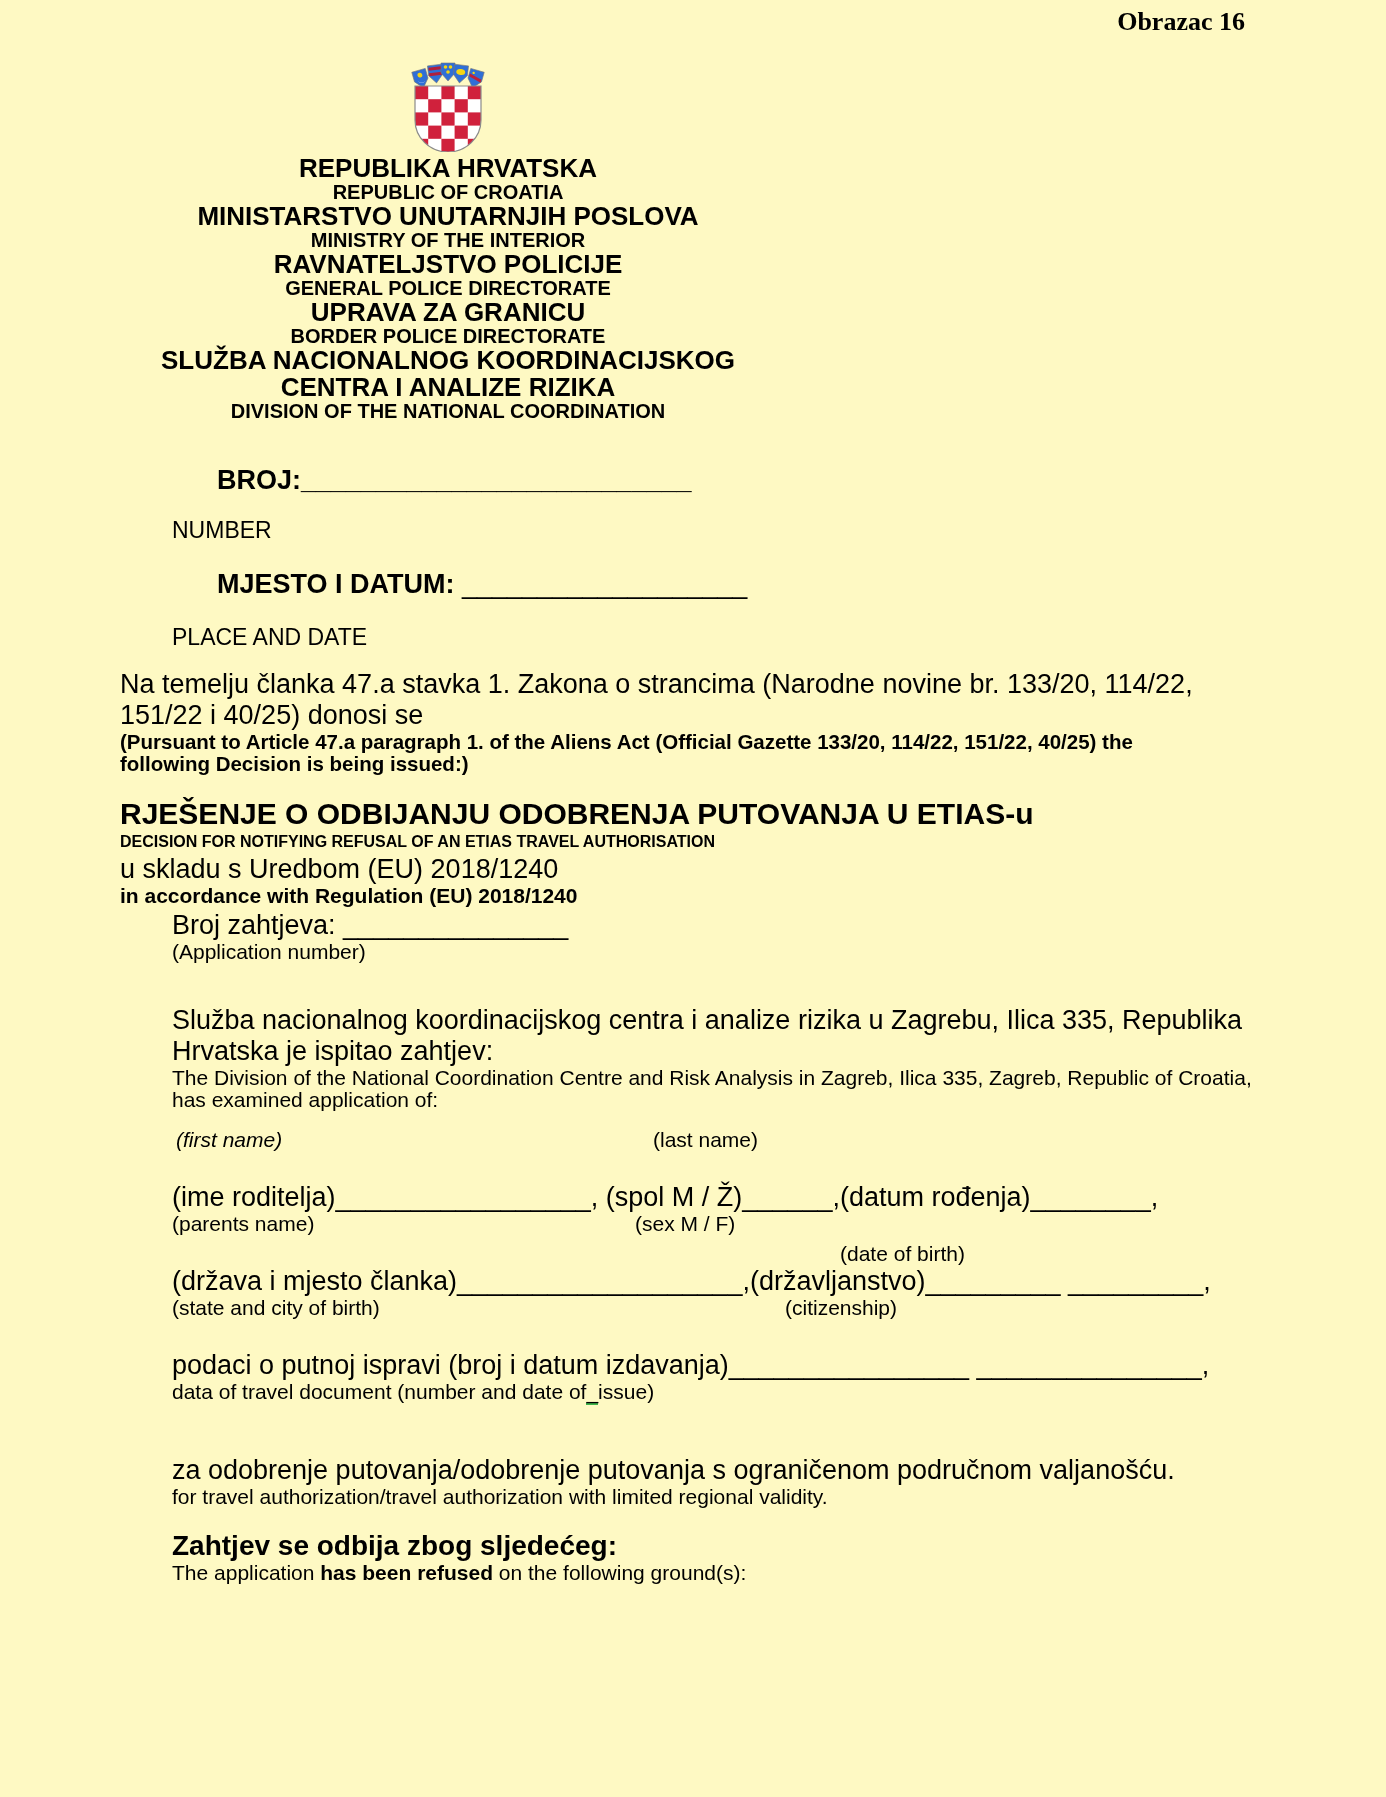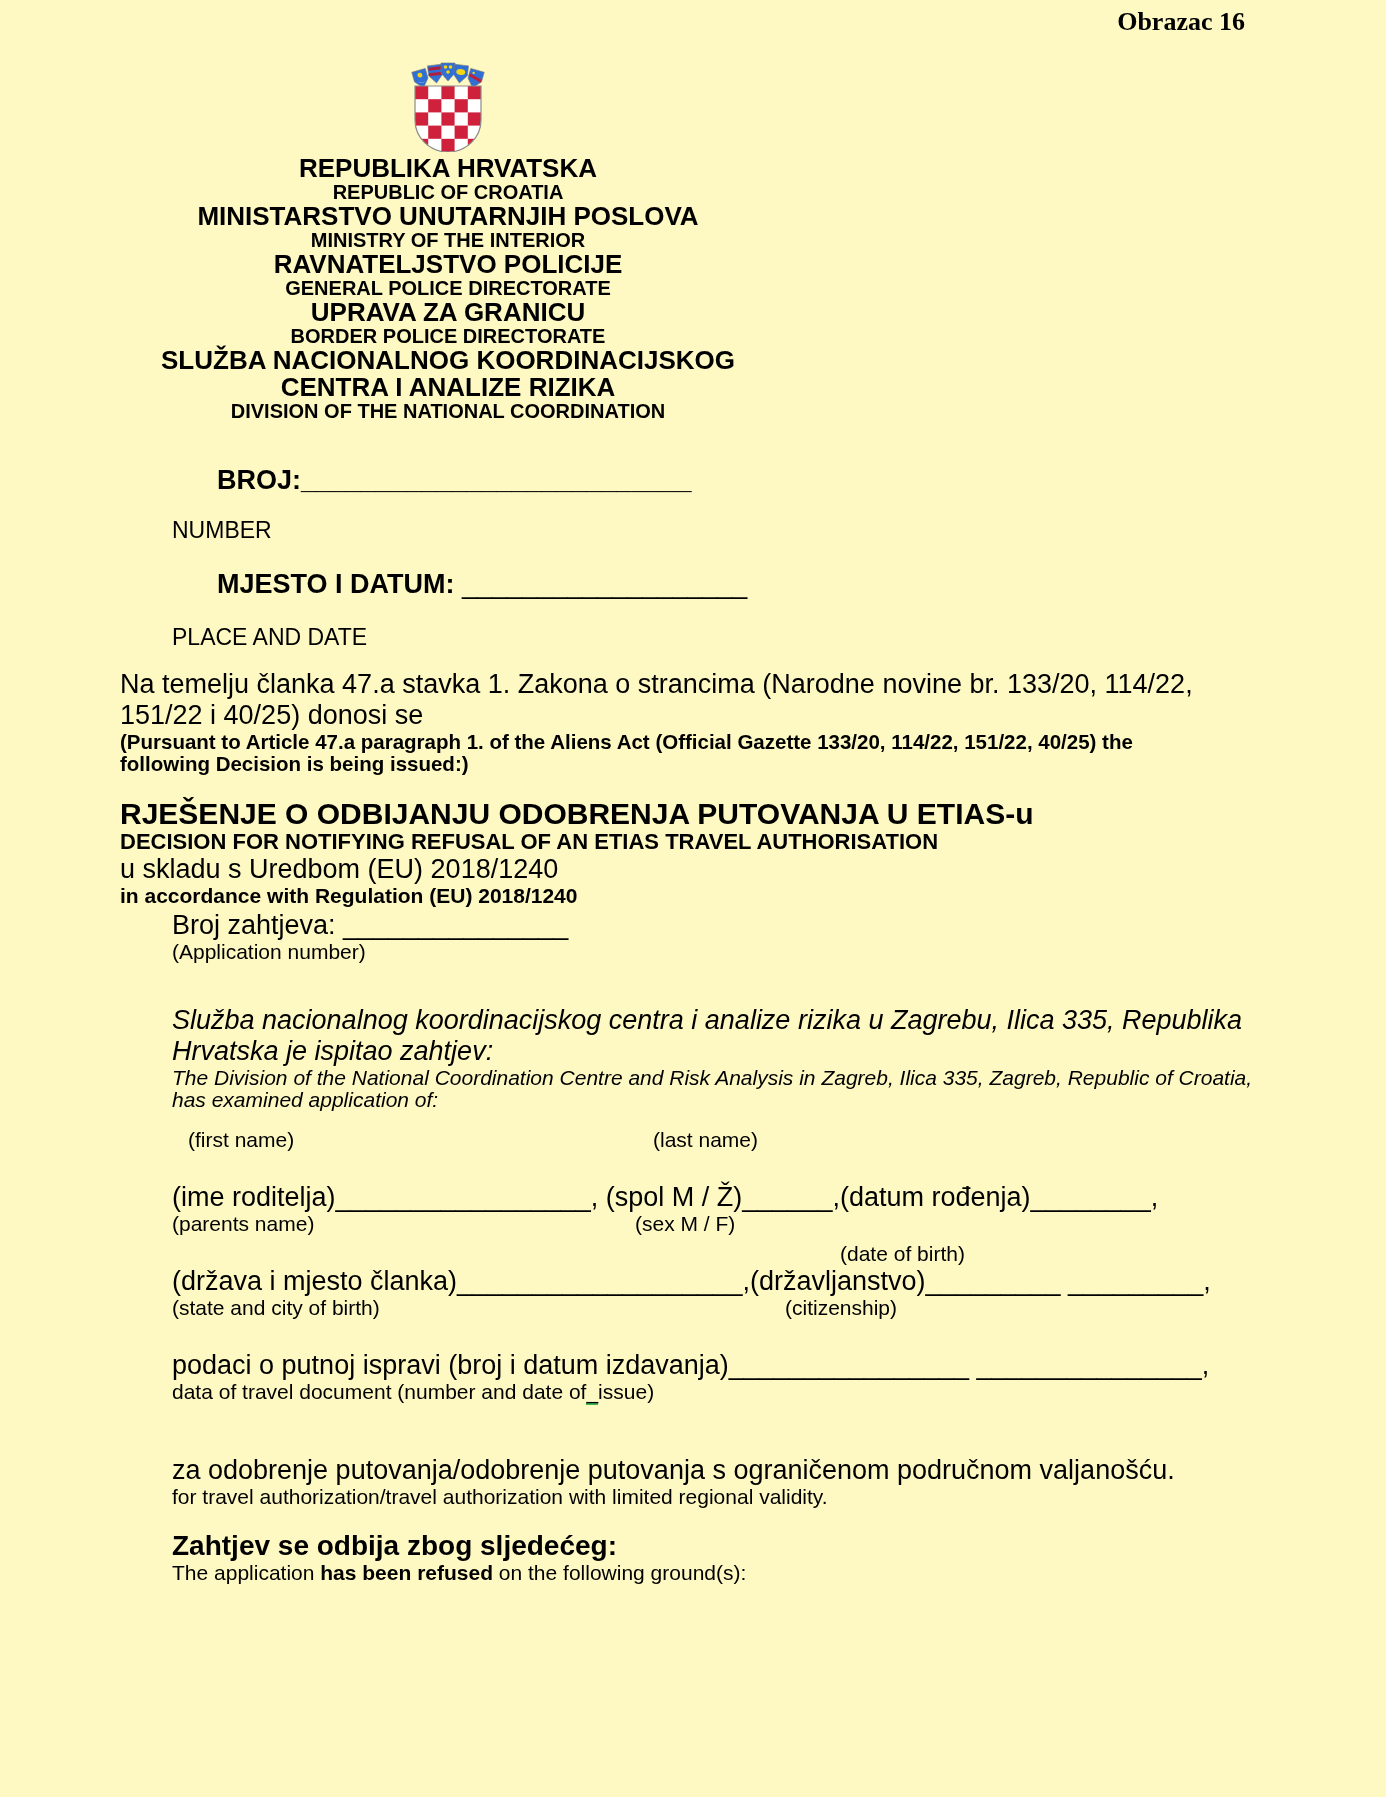--- a/index.html
+++ b/index.html
@@ -27,29 +27,29 @@
   .ref-mjesto .norm { font-weight:normal; }
   .ref-place  { font-size:23px; line-height:23px; white-space:pre; }
 
   .centered-block { margin-left:120px; width:1073px; }
   .legal { margin-top:20px; }
   .legal-hr { display:block; font-size:27px; line-height:31px; white-space:pre; }
   .legal-en { display:block; font-size:20.5px; line-height:22px; font-weight:bold; white-space:pre; }
 
   .title-block { margin-top:22px; }
   .title-hr { display:block; font-size:30px; line-height:33px; font-weight:bold; white-space:pre; }
-  .title-en { display:block; font-size:22px; line-height:24px; font-weight:bold; white-space:pre; }
+  .title-en { display:block; font-size:16px; line-height:24px; font-weight:bold; white-space:pre; }
   .reg-hr   { display:block; font-size:27px; line-height:31px; white-space:pre; }
   .reg-en   { display:block; font-size:21px; line-height:22px; font-weight:bold; white-space:pre; }
 
   .app-number { margin:3px 0 0 172px; }
   .hr-lg { display:block; font-size:27px; line-height:31px; white-space:pre; }
   .en-sm { display:block; font-size:21px; line-height:22px; white-space:pre; }
 
-  .examined { margin:42px 12px 0 172px;font-style:italic; }
+  .examined { margin:42px 12px 0 172px; }
 
   .fields { margin:18px 0 0 172px; }
   .field-row { margin-bottom:31px; }
   .field-row:last-child { margin-bottom:0; }
   .field-main { display:block; font-size:27px; line-height:31px; white-space:pre; }
   .field-labels { position:relative; font-size:21px; line-height:22px; height:22px; white-space:pre; }
   .field-labels .abs { position:absolute; top:0; white-space:pre; }
 
   .authorization { margin:52px 0 0 172px; }
 
@@ -168,21 +168,21 @@
     <span class="hr-lg">Služba nacionalnog koordinacijskog centra i analize rizika u Zagrebu, Ilica 335, Republika</span>
     <span class="hr-lg">Hrvatska je ispitao zahtjev:</span>
     <span class="en-sm">The Division of the National Coordination Centre and Risk Analysis in Zagreb, Ilica 335, Zagreb, Republic of Croatia,</span>
     <span class="en-sm">has examined application of:</span>
   </div>
 
   <div class="fields">
 
     <div class="field-row">
       <div class="field-labels">
-        <span class="abs" style="left:16px;">(first name)</span>
+        <span class="abs" style="left:4px;font-style:italic;">(first name)</span>
         <span class="abs" style="left:481px;">(last name)</span>
       </div>
     </div>
 
     <div class="field-row">
       <span class="field-main">(ime roditelja)_________________, (spol M / Ž)______,(datum rođenja)________,</span>
       <div class="field-labels">
         <span class="abs" style="left:0;">(parents name)</span>
         <span class="abs" style="left:463px;">(sex M / F)</span>
         <span class="abs" style="left:668px;margin-top:30px;">(date of birth)</span>

